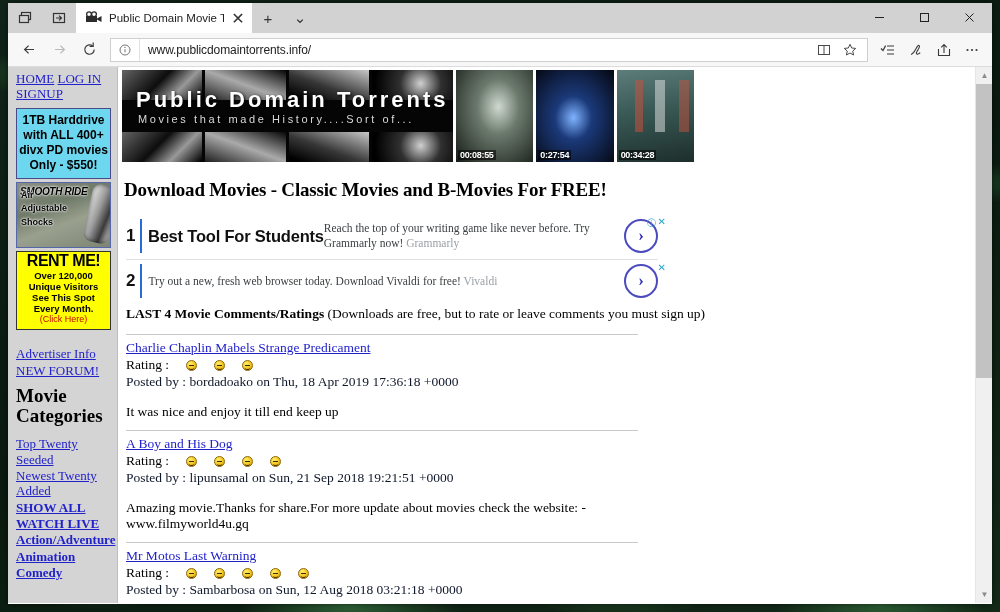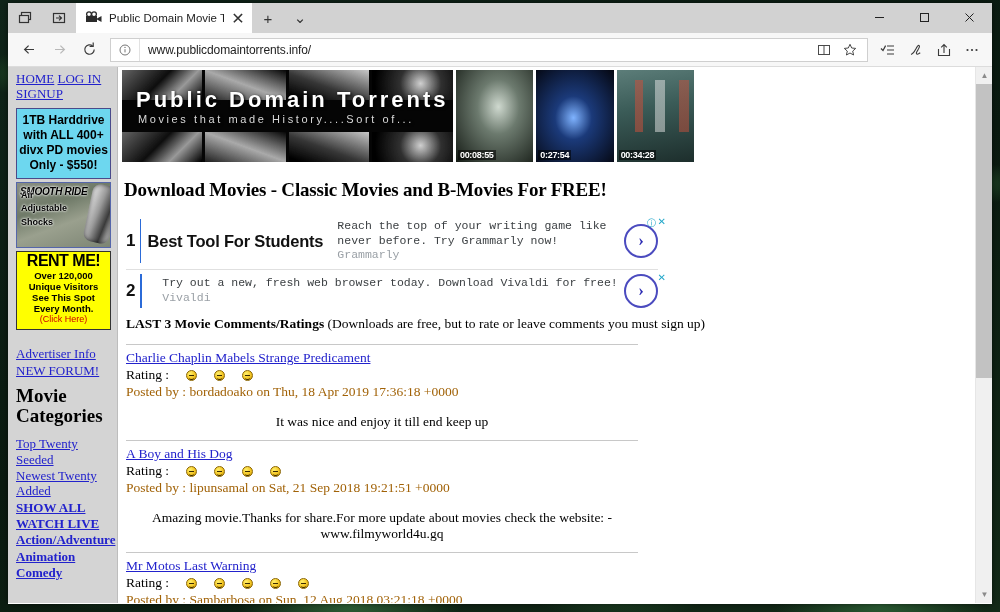--- a/index.html
+++ b/index.html
@@ -355,24 +355,23 @@
     padding-right: 5px;
   }
   .ad-bar { width: 2px; align-self: stretch; background: #2b6bd8; margin-right: 6px; }
   .ad-title {
     font-family: "Liberation Sans", sans-serif;
     font-size: 16.5px; font-weight: bold; color: #111;
     white-space: nowrap;
     letter-spacing: -0.2px;
   }
   .ad-desc {
-    font-family: Liberation Mono, monospace;
+    font-family: Liberation Serif, serif;
     font-size: 11.5px; color: #3c4043;
     line-height: 1.28;
-    margin-left: 14px;
     flex: 1 1 auto;
   }
   .ad-brand { color: #9aa0a6; }
   .ad-arrow {
     width: 30px; height: 30px; flex: 0 0 auto;
     border: 2px solid #4b4bbf;
     border-radius: 50%;
     display: flex; align-items: center; justify-content: center;
     color: #2b2bb3; font-size: 17px; font-weight: bold;
     margin-left: 6px;
@@ -429,22 +428,22 @@
     border-radius: 0;
     box-shadow: none;
   }
   .smiley::after {
     content:"";
     position:absolute; left:2px; top:5px;
     width:5px; height:3px;
     border-bottom: 1.5px solid #3a2a00;
     border-radius: 0 0 4px 4px;
   }
-  .c-posted { font-size: 13.5px; color:#a16207; margin-top: 1px; }
-  .c-body { font-size: 13.5px; color:#000; margin: 14px 0 10px 0; text-align: center; }
+  .c-posted { font-size: 13.5px; color:#0f172a; margin-top: 1px; }
+  .c-body { font-size: 13.5px; color:#000; margin: 14px 0 10px 0; }
 </style>
 </head>
 <body>
 
 <div class="window">
 
   <div class="tabstrip">
     <div class="tsbtn">
       <svg width="14" height="14" viewBox="0 0 14 14">
           <rect x="3.5" y="1.5" width="9" height="7" fill="none" stroke="#333" stroke-width="1.2"></rect>
@@ -670,21 +669,21 @@
           <div class="adrow">
             <span class="ad-num">2</span>
             <span class="ad-bar"></span>
             <span class="ad-desc"><span>Try out a new, fresh web browser today. Download Vivaldi for free!</span> <span class="ad-brand">Vivaldi</span></span>
             <span class="ad-arrow">›</span>
             <span class="ad-x" style="top:2px">✕</span>
           </div>
         </div>
 
         <div class="last5">
-          <b>LAST 3 Movie Comments/Ratings</b><span> (Downloads are free, but to rate or leave comments you must sign up)</span>
+          <b>LAST 4 Movie Comments/Ratings</b><span> (Downloads are free, but to rate or leave comments you must sign up)</span>
         </div>
 
         <div class="comments">
 
           <div class="comment">
             <hr class="chr">
             <div class="c-title"><a>Charlie Chaplin Mabels Strange Predicament</a></div>
             <div class="c-rating">
               <span>Rating : </span>
               <span class="smiley"></span>
@@ -698,21 +697,21 @@
           <div class="comment">
             <hr class="chr">
             <div class="c-title"><a>A Boy and His Dog</a></div>
             <div class="c-rating">
               <span>Rating : </span>
               <span class="smiley"></span>
               <span class="smiley"></span>
               <span class="smiley"></span>
               <span class="smiley"></span>
             </div>
-            <div class="c-posted">Posted by : lipunsamal on Sat, 21 Sep 2018 19:21:51 +0000</div>
+            <div class="c-posted">Posted by : lipunsamal on Sun, 21 Sep 2018 19:21:51 +0000</div>
             <div class="c-body">Amazing movie.Thanks for share.For more update about movies check the website: -www.filmyworld4u.gq</div>
           </div>
 
           <div class="comment">
             <hr class="chr">
             <div class="c-title"><a>Mr Motos Last Warning</a></div>
             <div class="c-rating">
               <span>Rating : </span>
               <span class="smiley"></span>
               <span class="smiley"></span>

